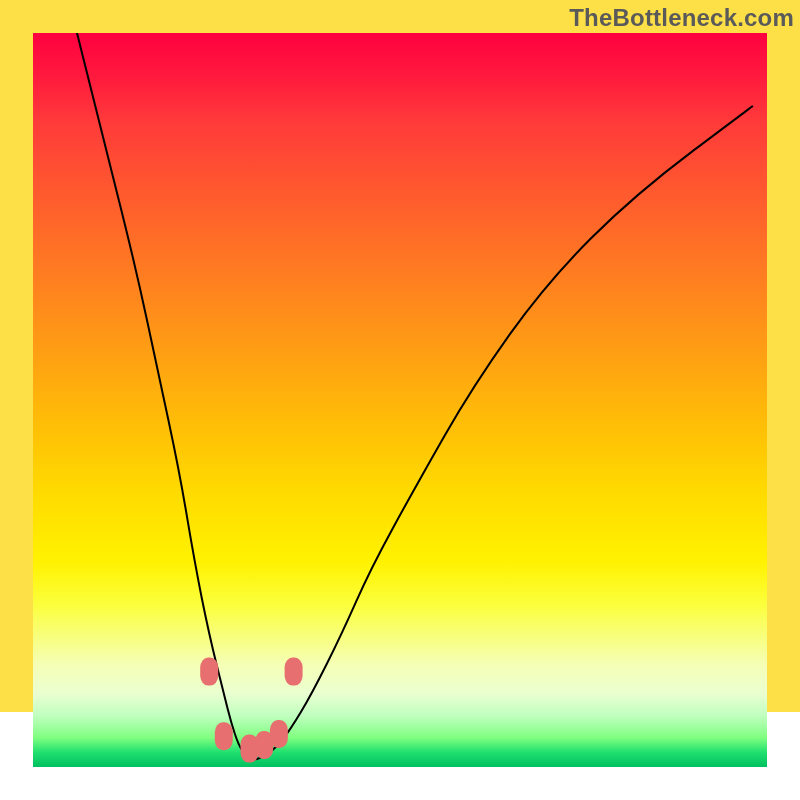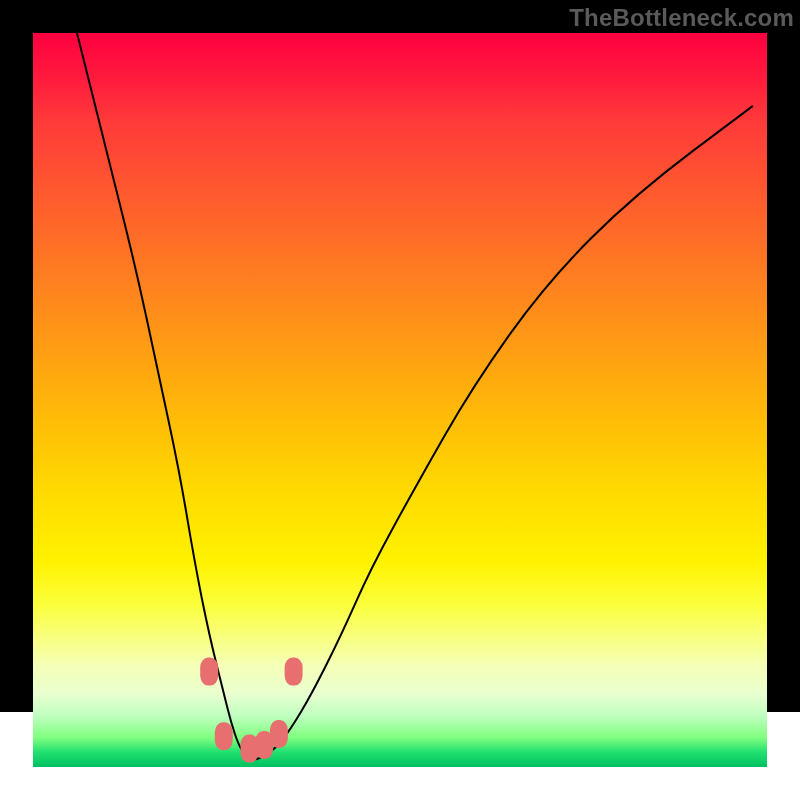--- a/index.html
+++ b/index.html
@@ -1,20 +1,20 @@
 <!DOCTYPE html>
 <html><head>
 <meta charset="utf-8">
 <style>
   * { margin: 0; padding: 0; box-sizing: border-box; }
   html, body { width: 800px; height: 800px; overflow: hidden; }
   .frame {
     width: 800px;
     height: 712px;
-    background: #000000;
+    background: #fde047;
     position: relative;
   }
   .plot-area {
     position: absolute;
     left: 33px;
     top: 33px;
     width: 734px;
     height: 734px;
     background: linear-gradient(
       to bottom,

